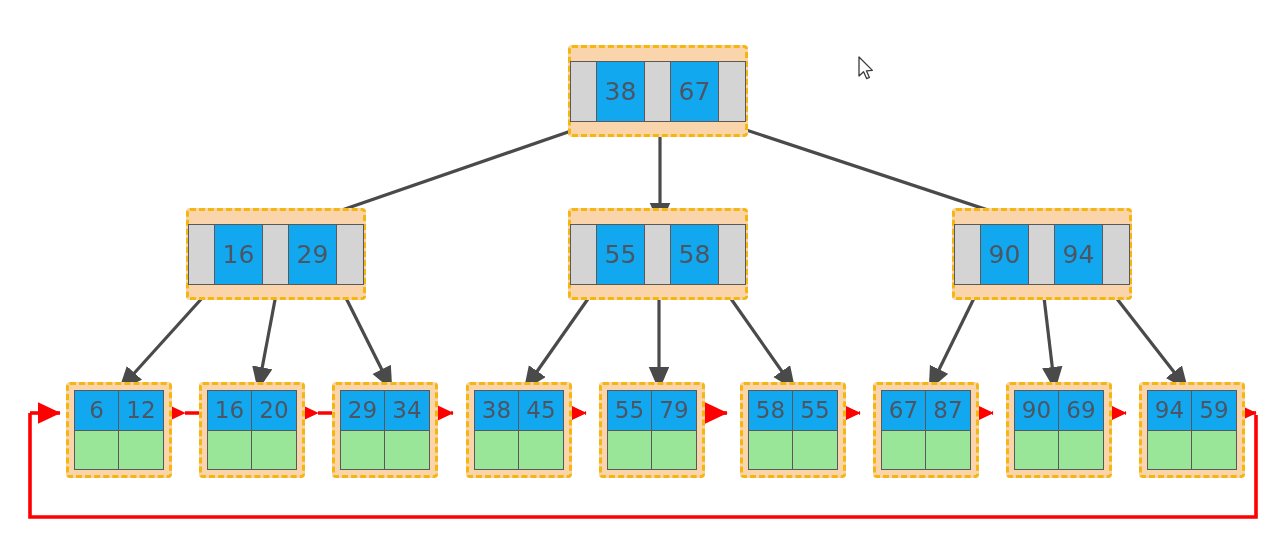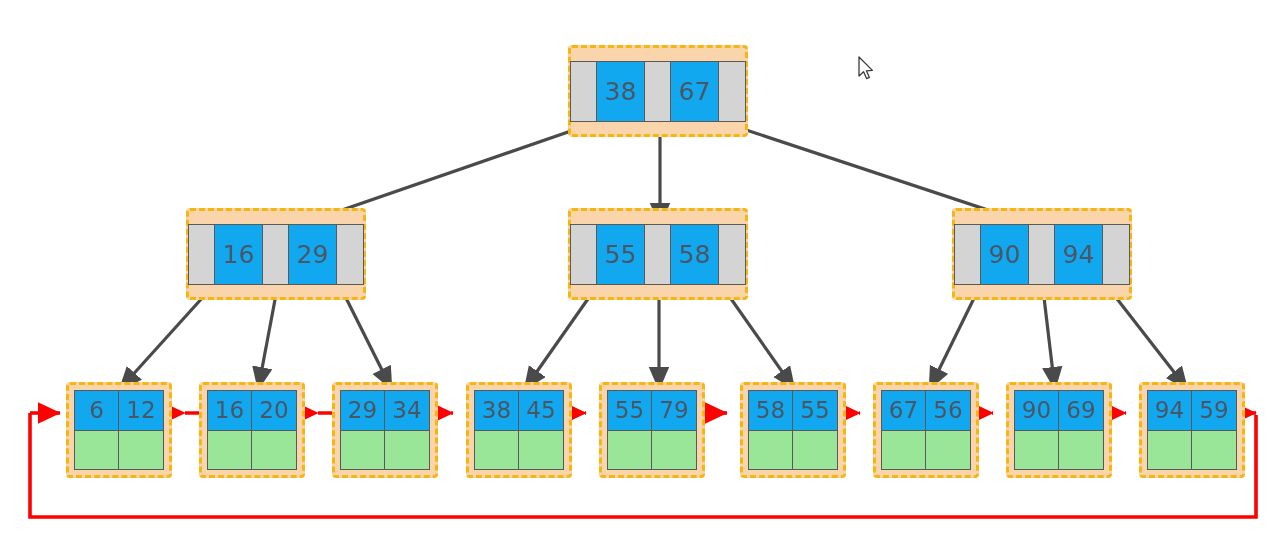--- a/index.html
+++ b/index.html
@@ -200,21 +200,21 @@
         <div class="grid">
           <div class="kcell">58</div>
           <div class="kcell c2">55</div>
           <div class="dcell"></div>
           <div class="dcell c2"></div>
         </div>
       </div>
       <div class="node leaf" style="left: 873px; top: 382px; width: 106px; height: 96px;">
         <div class="grid">
           <div class="kcell">67</div>
-          <div class="kcell c2">56</div>
+          <div class="kcell c2">87</div>
           <div class="dcell"></div>
           <div class="dcell c2"></div>
         </div>
       </div>
       <div class="node leaf" style="left: 1006px; top: 382px; width: 106px; height: 96px;">
         <div class="grid">
           <div class="kcell">90</div>
           <div class="kcell c2">69</div>
           <div class="dcell"></div>
           <div class="dcell c2"></div>

